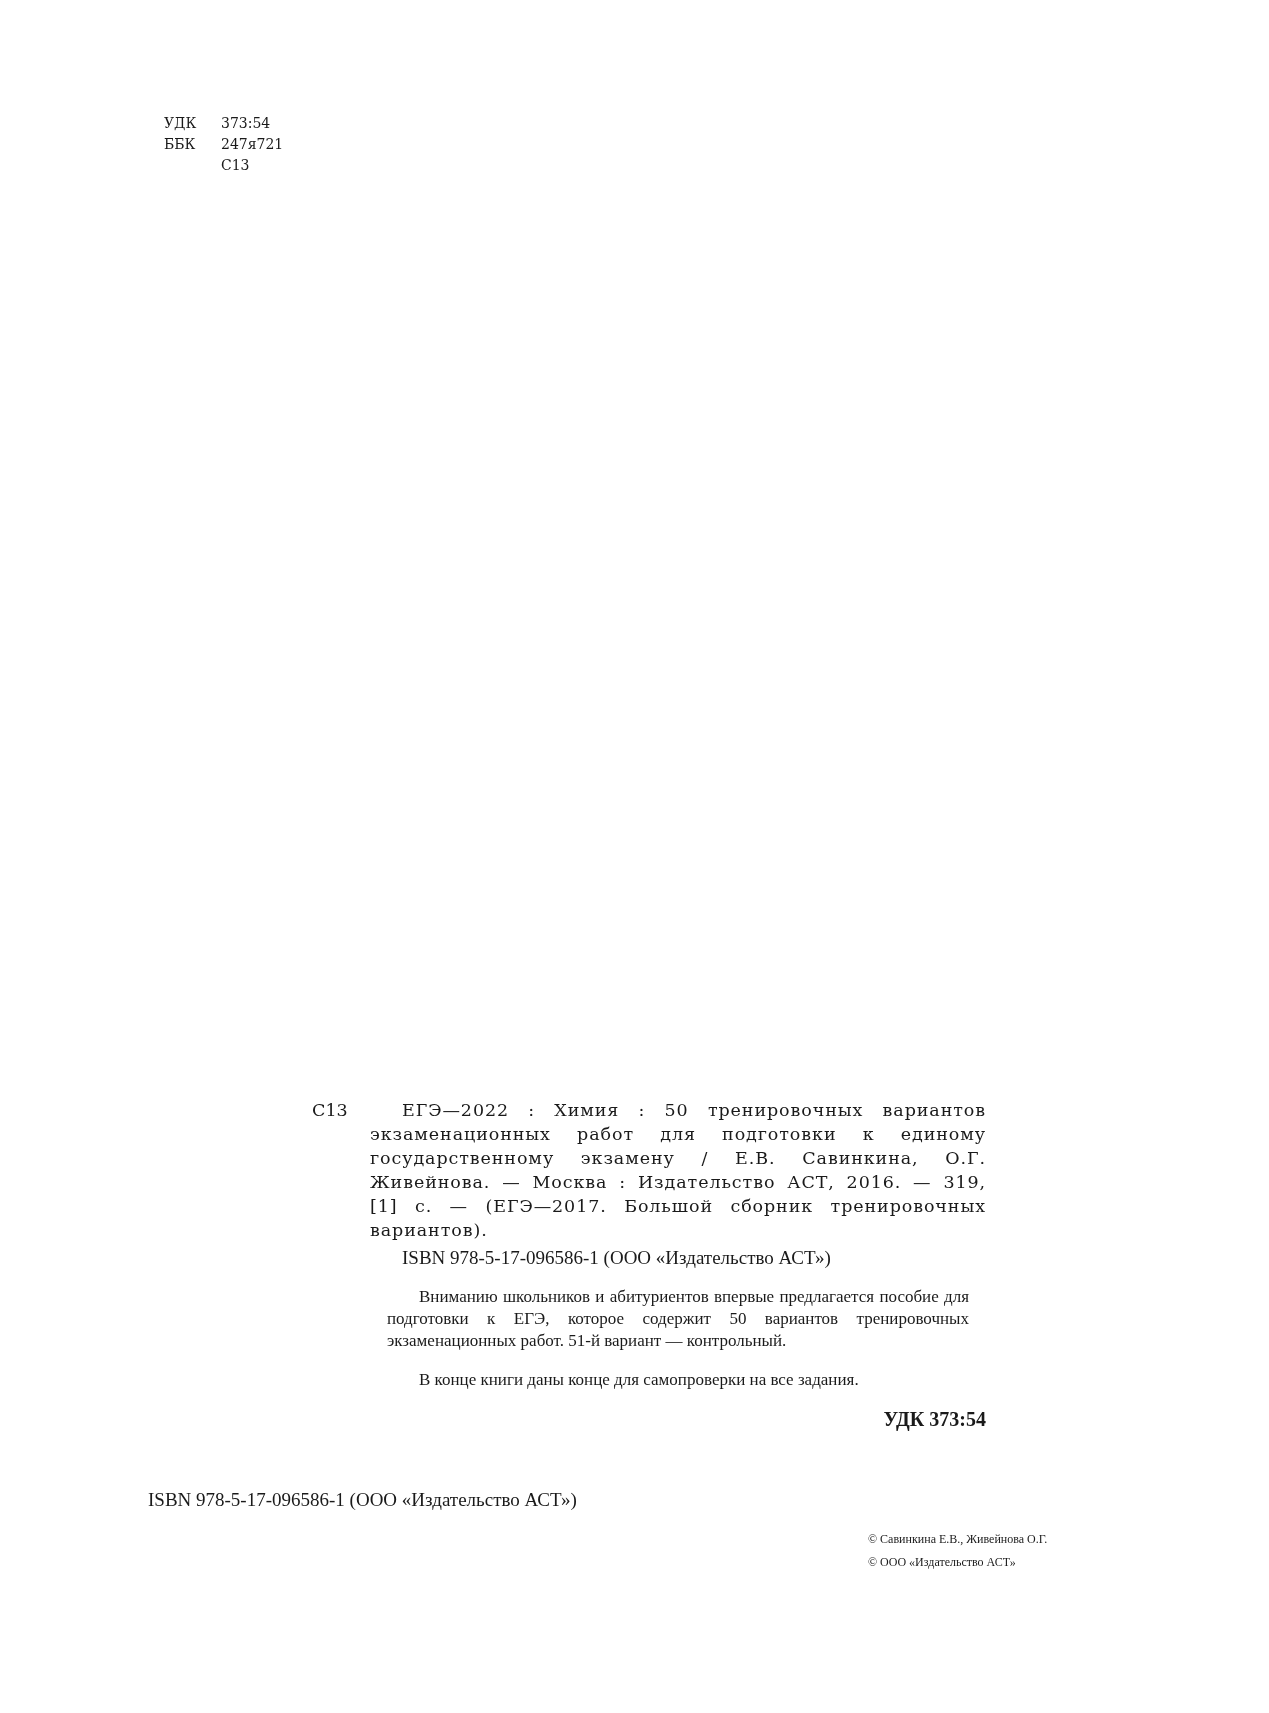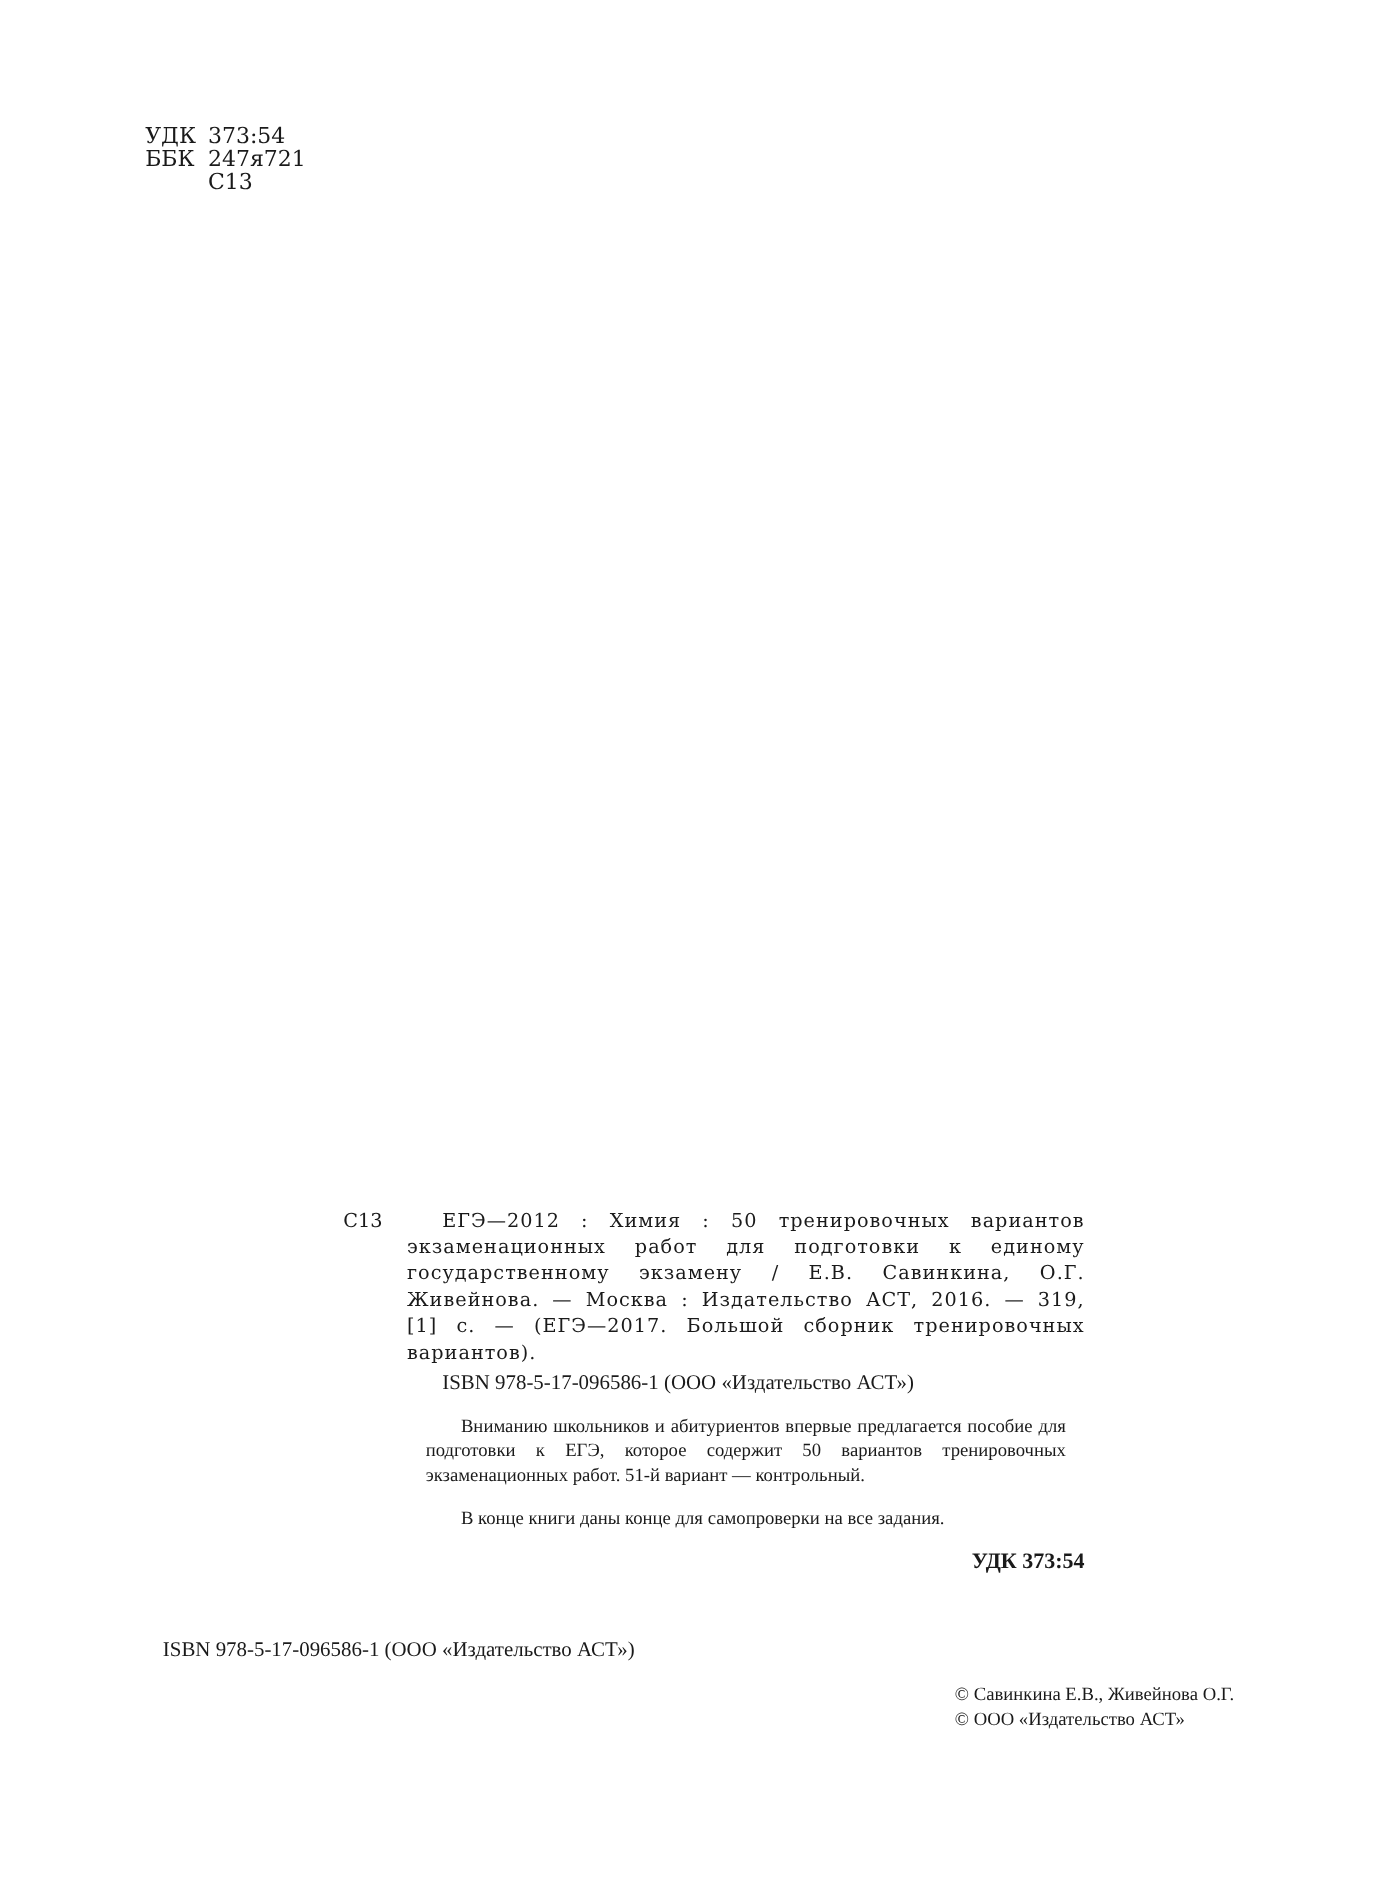--- a/index.html
+++ b/index.html
@@ -4,21 +4,21 @@
 <style>
   html, body { margin: 0; padding: 0; }
   body {
     width: 1269px; height: 1713px; background: #ffffff; position: relative;
     font-family: "DejaVu Serif", "Liberation Serif", serif; color: #1a1a1a;
     overflow: hidden;
   }
   .abs { position: absolute; }
 
   
-  .top-codes { left: 132px; top: 113px; font-size: 20px; line-height: 21px; }
+  .top-codes { left: 164px; top: 113px; font-size: 14px; line-height: 21px; }
   .top-codes .row { white-space: pre; display: flex; }
   .top-codes .lbl { width: 57px; display: inline-block; }
   .top-codes .c13 { padding-left: 57px; }
 
   
   .card { left: 312px; top: 1098px; width: 674px; }
   .card .author { position: relative; left: 58px; font-weight: bold; font-size: 17px; line-height: 24px; font-family: "DejaVu Serif", serif; }
   .card .main { position: relative; font-size: 17.5px; line-height: 24px; }
   .card .code { position: absolute; left: 0; top: 0; }
   .card .desc {
@@ -32,42 +32,42 @@
   .card .annot p { margin: 17px; text-indent: 32px; }
   .card .annot p.last { text-align-last: left; }
   .card .codes-right {
     margin-top: 14px; text-align: right; font-family: "Liberation Serif", serif; font-weight: bold; font-size: 20px; line-height: 23px;
   }
 
   
   .isbn-bottom { left: 148px; top: 1488px; font-family: "Liberation Serif", serif; font-size: 19px; line-height: 24px; }
 
   
-  .copyright { left: 868px; top: 1528px; font-family: "Liberation Serif", serif; font-size: 17px; line-height: 23px; }
+  .copyright { left: 868px; top: 1528px; font-family: "Liberation Serif", serif; font-size: 12px; line-height: 23px; }
   .copyright .line { white-space: nowrap; }
 </style>
 </head>
 <body>
 
 <div class="abs top-codes">
   <div class="row">
     <span class="lbl">УДК</span>
     <span>373:54</span>
   </div>
   <div class="row">
     <span class="lbl">ББК</span>
     <span>247я721</span>
   </div>
   <div class="row c13">С13</div>
 </div>
 
 <div class="abs card">
   <div class="main">
     <span class="code">С13</span>
-    <div class="desc">ЕГЭ—2012 : Химия : 50 тренировочных вариантов экзаменационных работ для подготовки к единому государственному экзамену / Е.В. Савинкина, О.Г. Живейнова. — Москва : Издательство АСТ, 2016. — 319, [1] с. — (ЕГЭ—2017. Большой сборник тренировочных вариантов).</div>
+    <div class="desc">ЕГЭ—2022 : Химия : 50 тренировочных вариантов экзаменационных работ для подготовки к единому государственному экзамену / Е.В. Савинкина, О.Г. Живейнова. — Москва : Издательство АСТ, 2016. — 319, [1] с. — (ЕГЭ—2017. Большой сборник тренировочных вариантов).</div>
   </div>
   <div class="isbn">ISBN 978-5-17-096586-1 (ООО «Издательство АСТ»)</div>
   <div class="annot">
     <p>Вниманию школьников и абитуриентов впервые предлагается пособие для подготовки к ЕГЭ, которое содержит 50 вариантов тренировочных экзаменационных работ. 51-й вариант — контрольный.</p>
     <p class="last">В конце книги даны конце для самопроверки на все задания.</p>
   </div>
   <div class="codes-right">
     <div>УДК 373:54</div>
   </div>
 </div>

